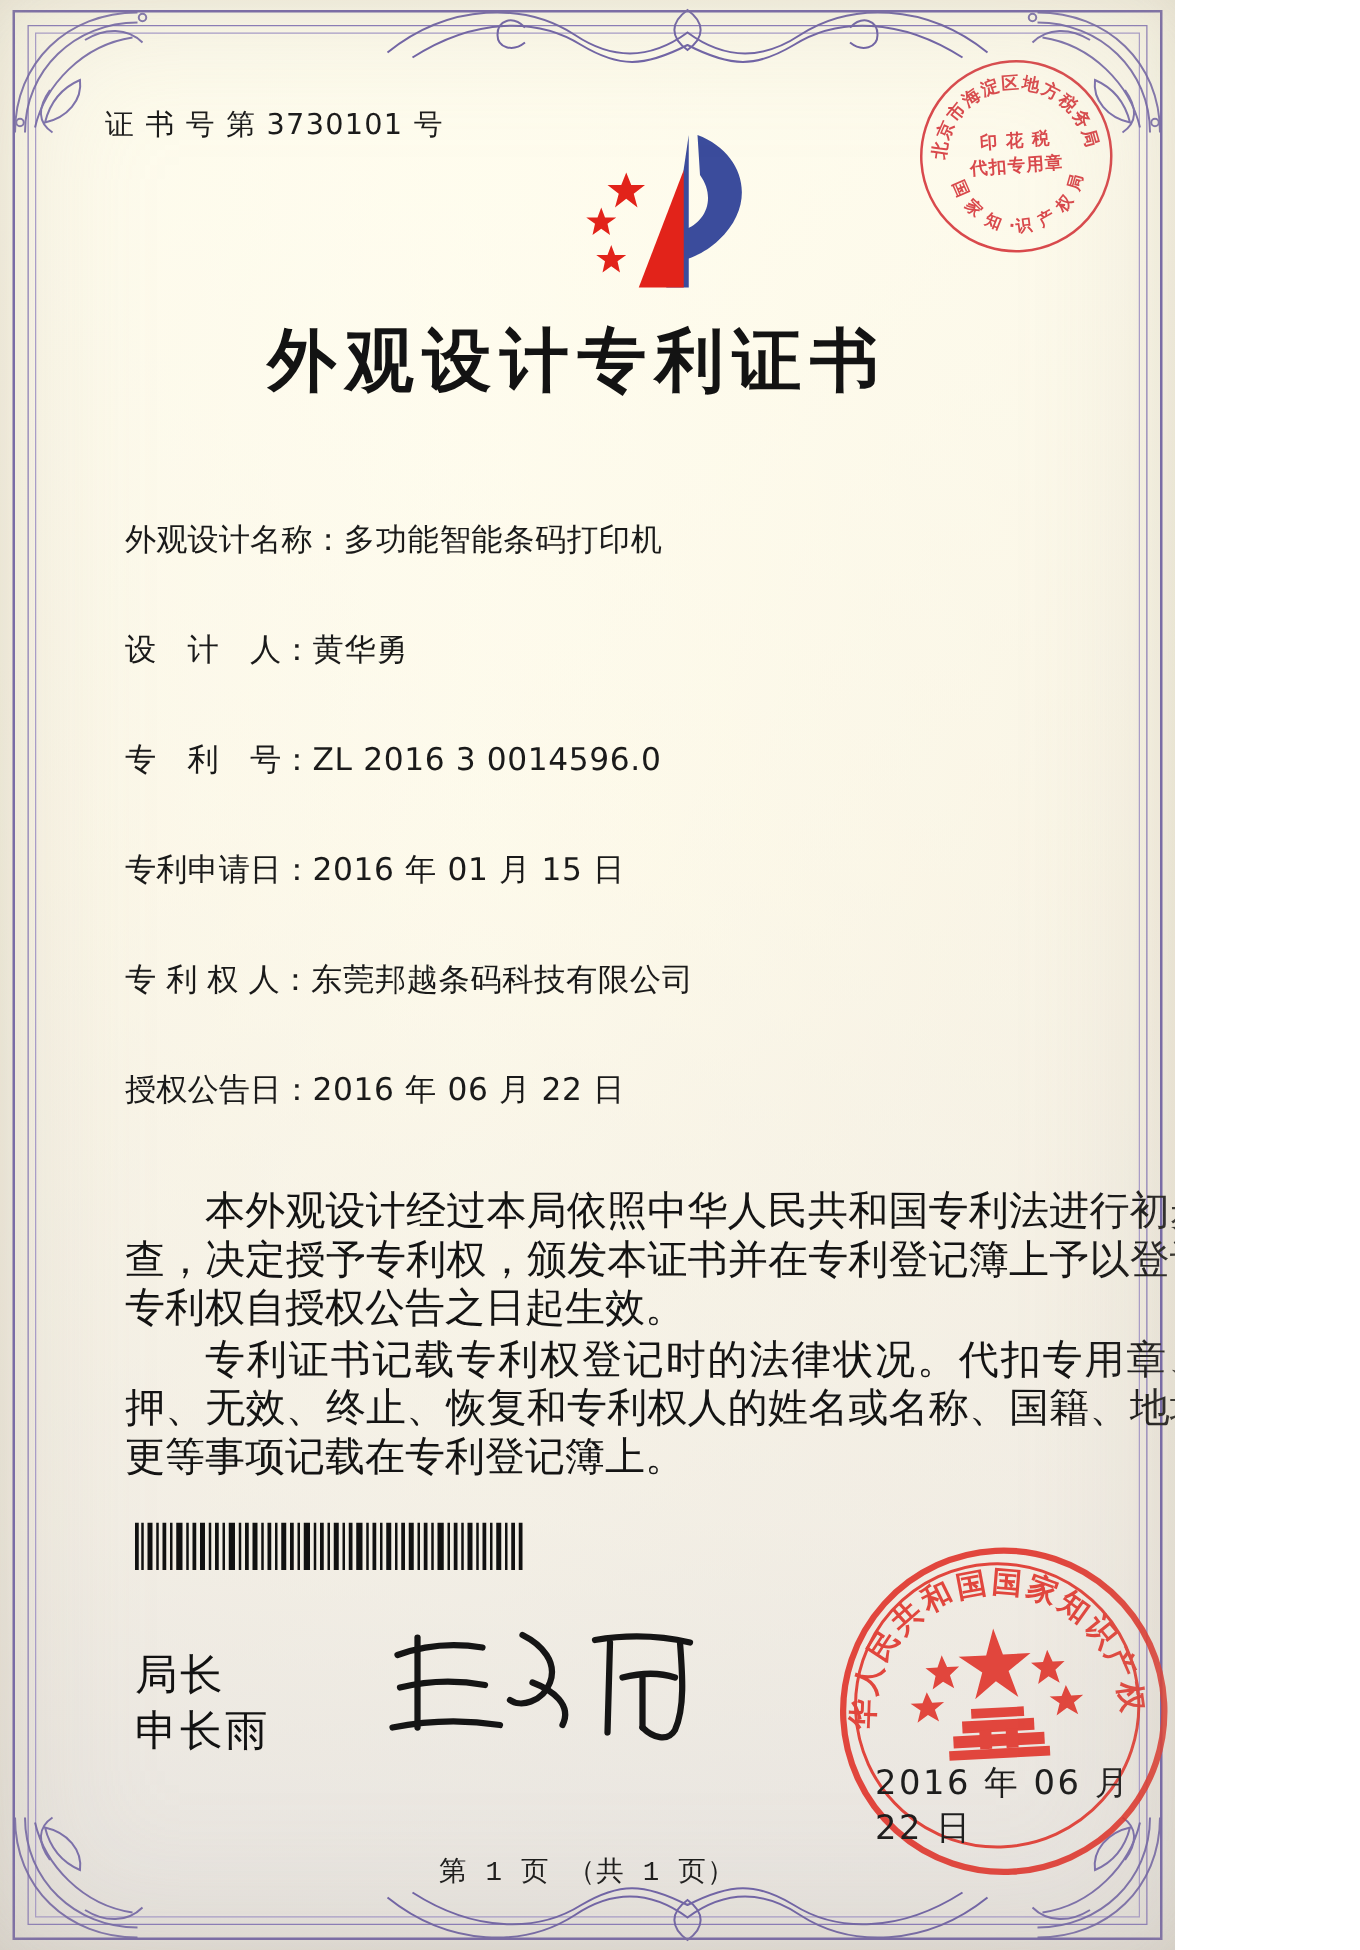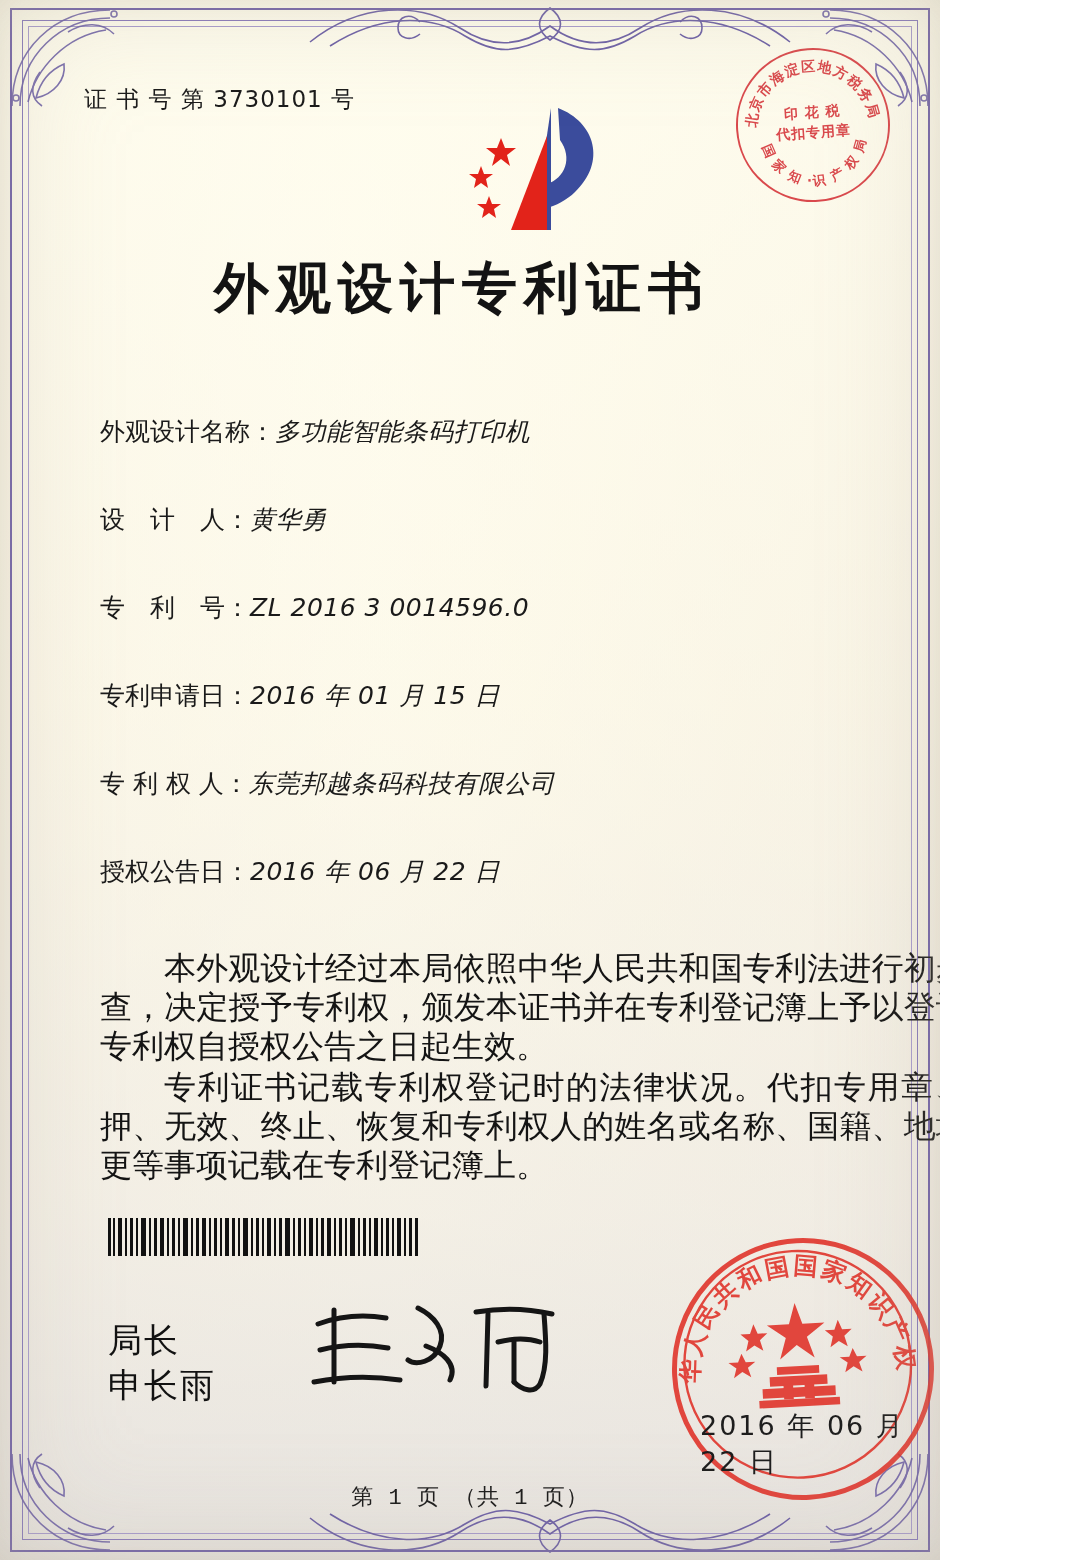--- a/index.html
+++ b/index.html
@@ -152,21 +152,20 @@
     height: 88px;
     font-size: 25px;
     color: #1a1a1a;
     white-space: nowrap;
   }
   .field-label {
     letter-spacing: 0px;
   }
   .field-value {
     letter-spacing: 0.5px;
-    font-style: italic;
   }
 
   
   .body-text {
     position: absolute;
     left: 100px;
     top: 949px;
     width: 900px;
     font-size: 32px;
     line-height: 39px;

